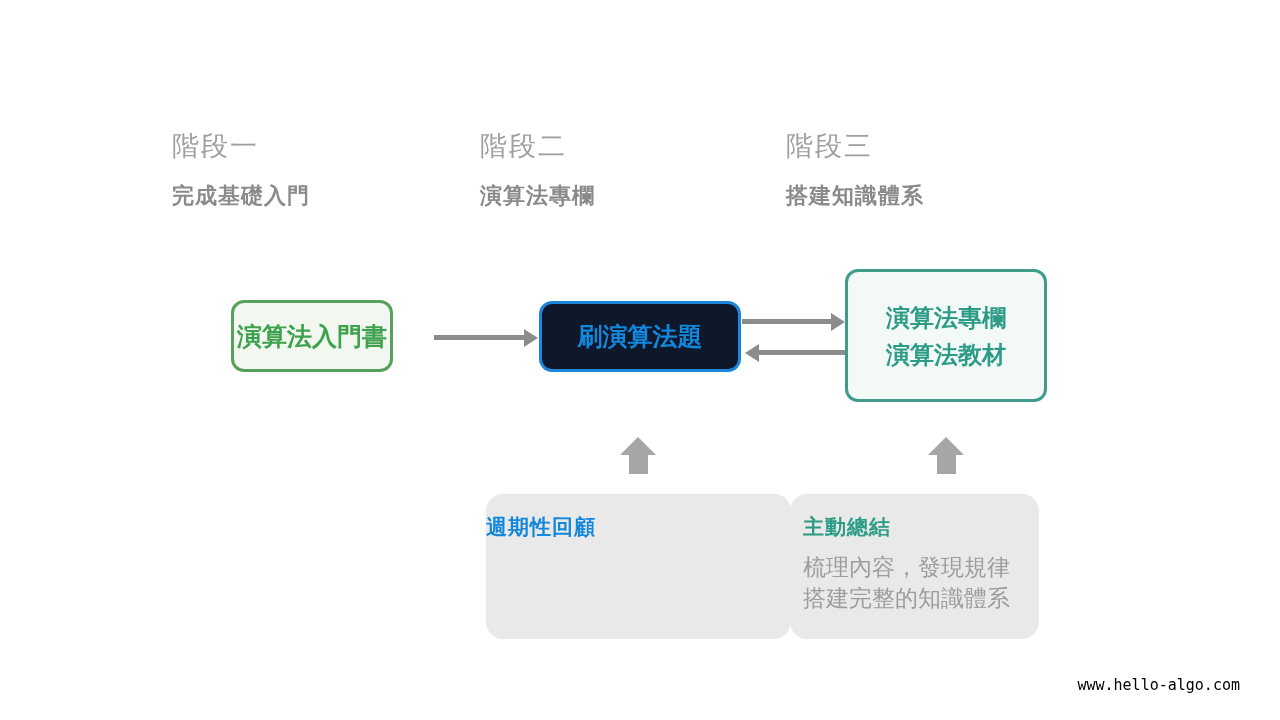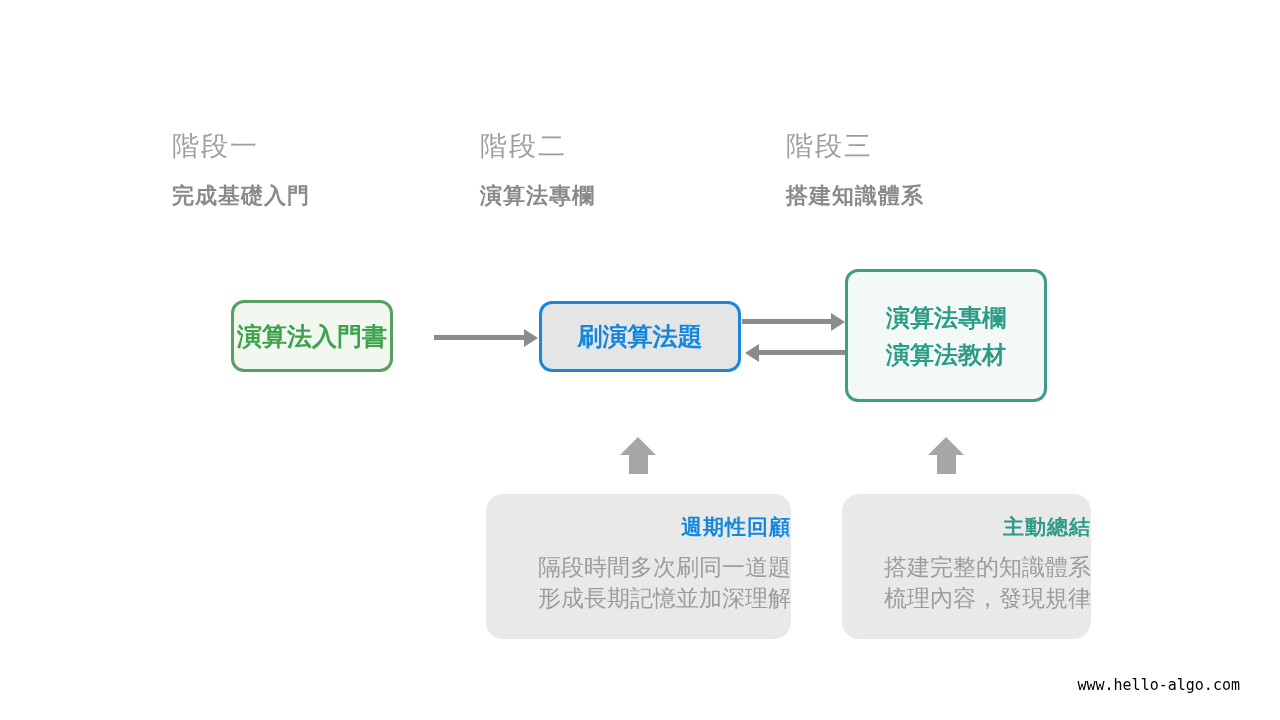--- a/index.html
+++ b/index.html
@@ -24,21 +24,21 @@
     border-radius:13px; border:3px solid;
     display:flex; flex-direction:column; justify-content:center; align-items:center;
     font-weight:700; text-align:center;
   }
   #node-intro-book {
     left:231px; top:300px; width:162px; height:72px;
     border-color:#57A05E; background:#F2F8EF; color:#3DA14E; font-size:25px;
   }
   #node-practice {
     left:539px; top:301px; width:202px; height:71px;
-    border-color:#1C86DC; background:#e5e5e5; color:#1287DC; font-size:25px;
+    border-color:#1C86DC; background:#0f172a; color:#1287DC; font-size:25px;
   }
   #node-resources {
     left:845px; top:269px; width:202px; height:133px;
     border-color:#409C8A; background:#F2F9F7; color:#2D9C87; font-size:24px;
   }
   #node-resources .node-line { line-height:37px; }
 
   
   .harrow { position:absolute; height:5px; background:#8C8C8C; }
   .harrow.to-right::after {
@@ -60,24 +60,24 @@
     border-left:18px solid transparent; border-right:18px solid transparent;
     border-bottom:18px solid #A6A6A6;
   }
   .uparrow .stem { width:19px; height:19px; background:#A6A6A6; margin:0 auto; }
   #up-arrow-review { left:620px; }
   #up-arrow-summary { left:928px; }
 
   
   .card {
     position:absolute; top:494px; height:145px;
-    background:#E9E9E9; border-radius:17px; text-align:right; box-sizing:border-box;
+    background:#E9E9E9; border-radius:17px; text-align:left; box-sizing:border-box;
   }
   #card-review { left:486px; width:305px; }
-  #card-summary { left:842px; width:249px;padding-left:13px; }
+  #card-summary { left:790px; width:249px;padding-left:13px; }
   .card-title { margin-top:19px; font-size:21px; font-weight:700; letter-spacing:1px; }
   #card-review .card-title { color:#1287DC; }
   #card-summary .card-title { color:#2D9C87; }
   .card-body { margin-top:11px; font-size:23px; line-height:31px; color:#9C9C9C; }
 
   
   .watermark {
     position:absolute; right:40px; bottom:26px;
     font-family:"DejaVu Sans Mono","Liberation Mono",monospace;
     font-size:15px; color:#000000;
@@ -118,26 +118,22 @@
   <div class="head"></div>
   <div class="stem"></div>
 </div>
 <div class="uparrow" id="up-arrow-summary">
   <div class="head"></div>
   <div class="stem"></div>
 </div>
 
 <div class="card" id="card-review">
   <div class="card-title">週期性回顧</div>
-  <div class="card-body">
-    <div>隔段時間多次刷同一道題</div>
-    <div>形成長期記憶並加深理解</div>
-  </div>
 </div>
 <div class="card" id="card-summary">
   <div class="card-title">主動總結</div>
   <div class="card-body">
+    <div>梳理內容，發現規律</div>
     <div>搭建完整的知識體系</div>
-    <div>梳理內容，發現規律</div>
   </div>
 </div>
 
 <div class="watermark">www.hello-algo.com</div>
 
 </body></html>

